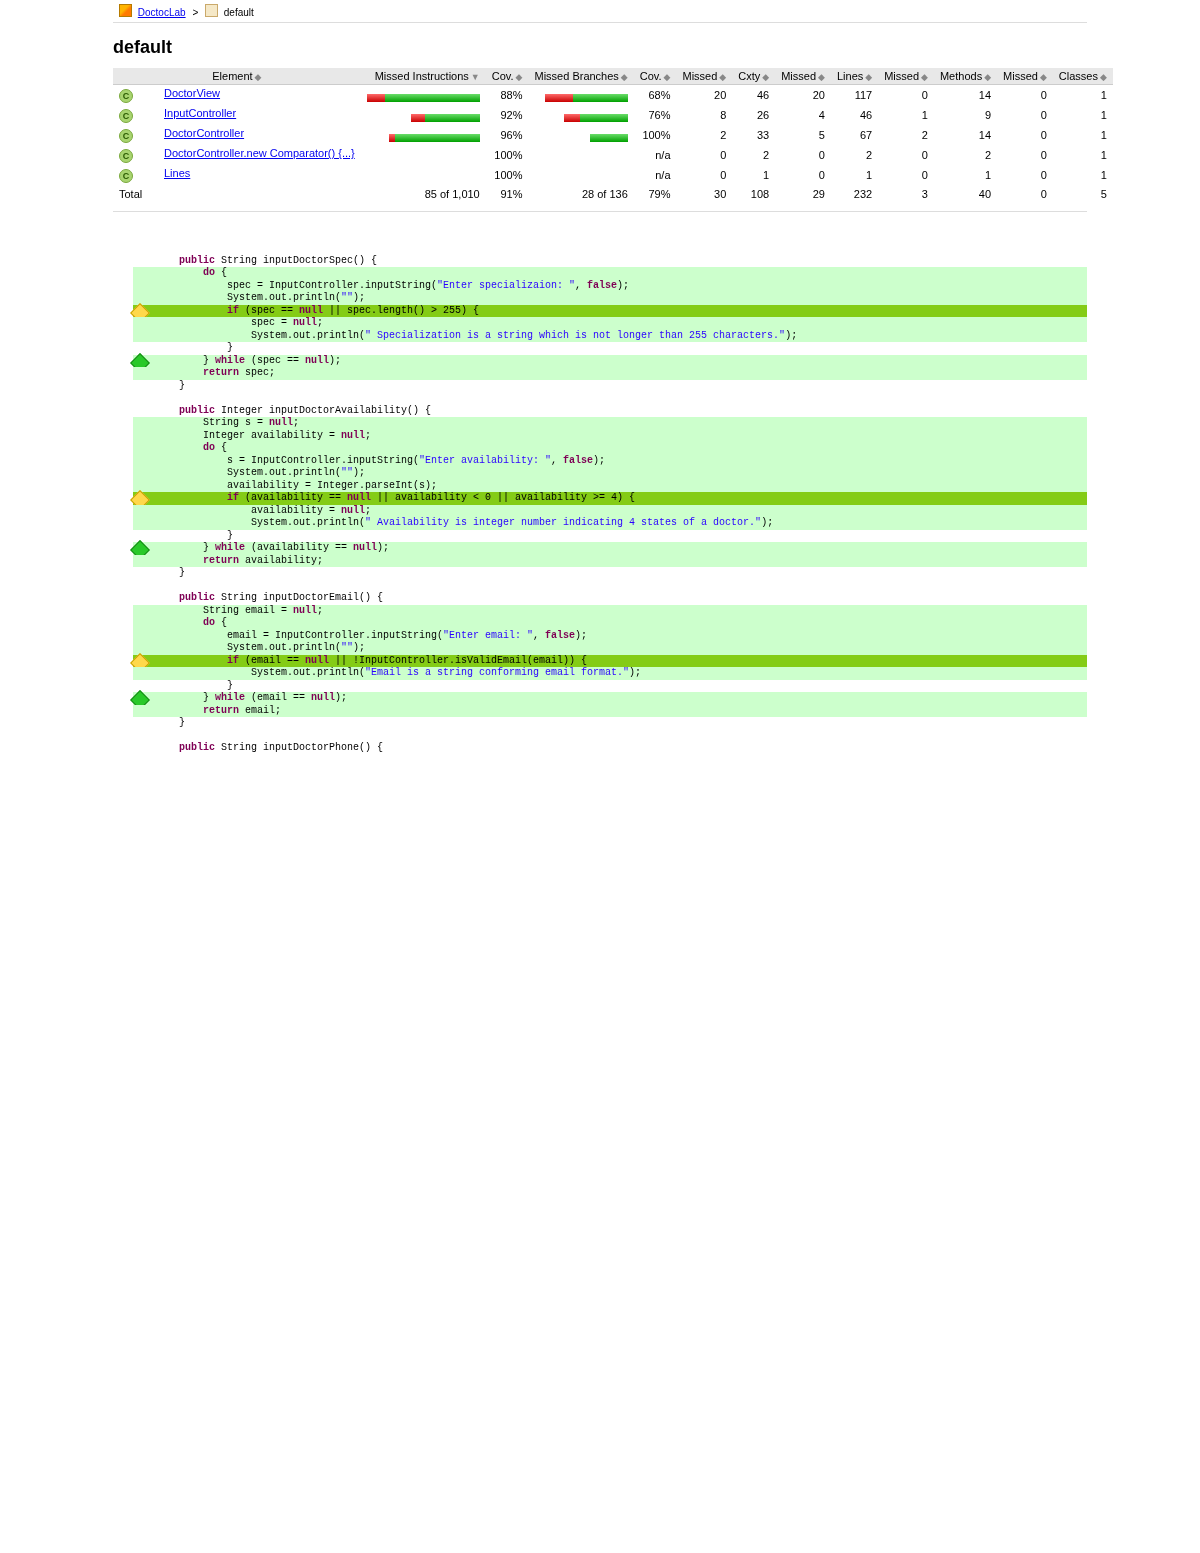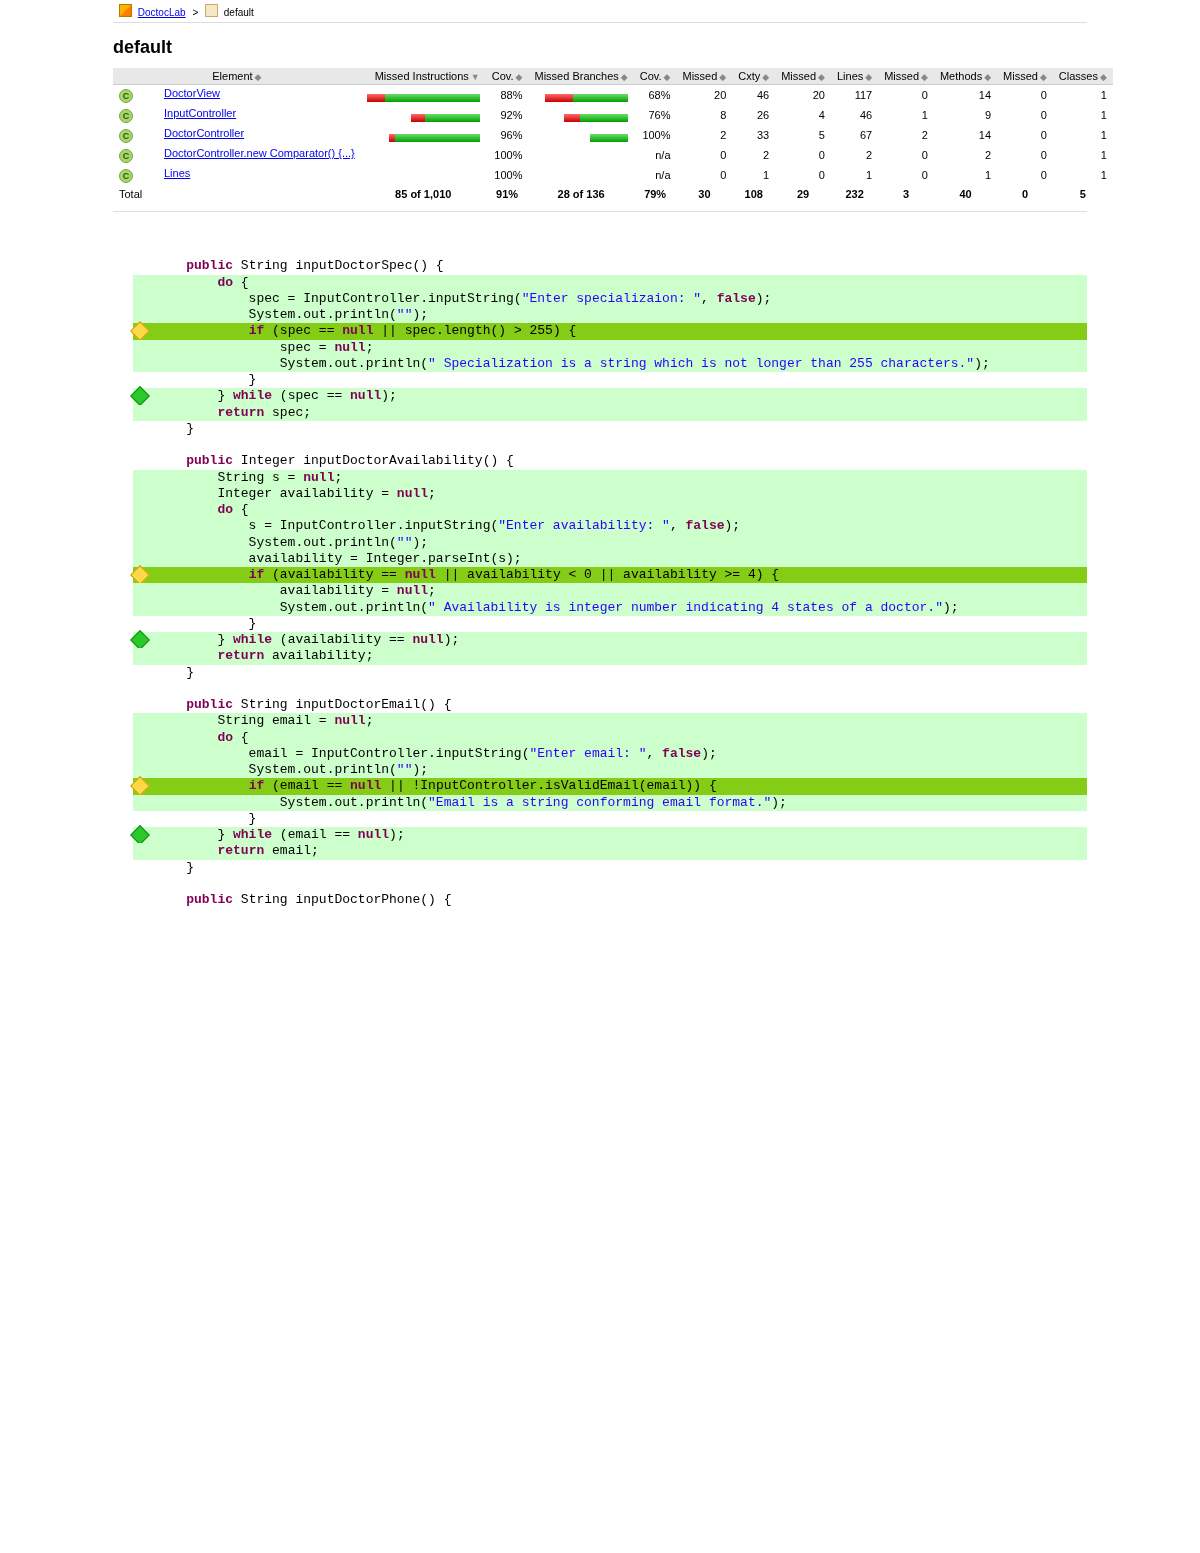--- a/index.html
+++ b/index.html
@@ -58,21 +58,21 @@
     border-bottom: 0;
     white-space: nowrap;
   }
   table.coverage tbody td.num { text-align: right; }
   table.coverage tbody td a { color: #00e; text-decoration: underline; margin-left: 28px; }
   table.coverage tfoot td {
     padding: 3px 6px;
     border-top: 0;
     white-space: nowrap;
   }
-  table.coverage tfoot td.num { text-align: center; font-weight: bold; }
+  table.coverage tfoot td.num { text-align: right; }
   .el-icon {
     display:inline-block;
     width:12px;height:12px;
     border-radius:50%;
     border:1px solid #7aa83d;
     background:#a8d46f;
     color:#2a5a00;
     font-size:9px;
     line-height:12px;
     text-align:center;
@@ -103,21 +103,21 @@
   .bottom-rule {
     border: 0;
     border-top: 1px solid #ddd;
     margin: 8px 0 24px 0;
   }
 
   
   .source-block {
     padding-left: 20px;
     font-family: "Courier New", monospace;
-    font-size: 13px;
+    font-size: 10px;
     line-height: 1.25;
     margin-top: 30px;
   }
   .line {
     white-space: pre;
     position: relative;
     padding-left: 22px;
   }
   .fc   { background: #ccffcc; } 
   .pc   { background: #84cc16; } 

